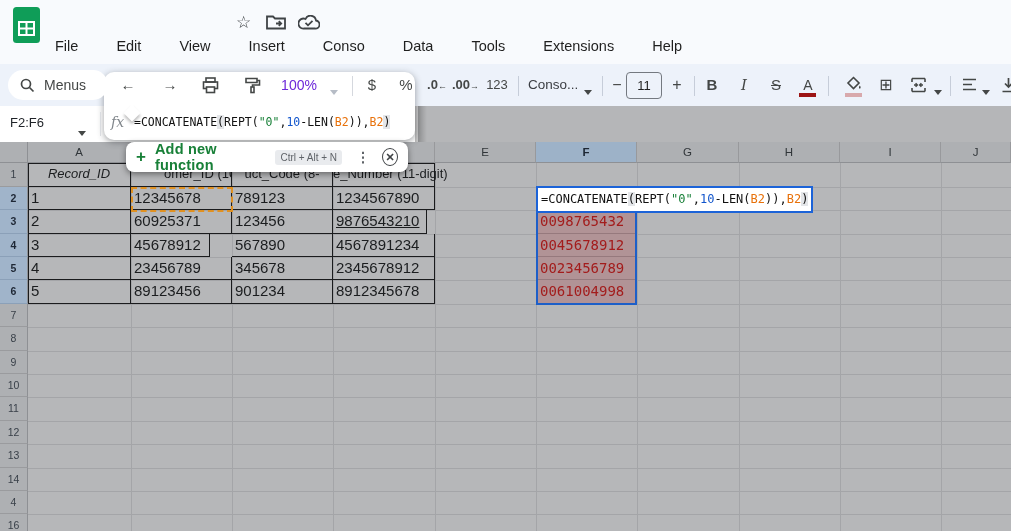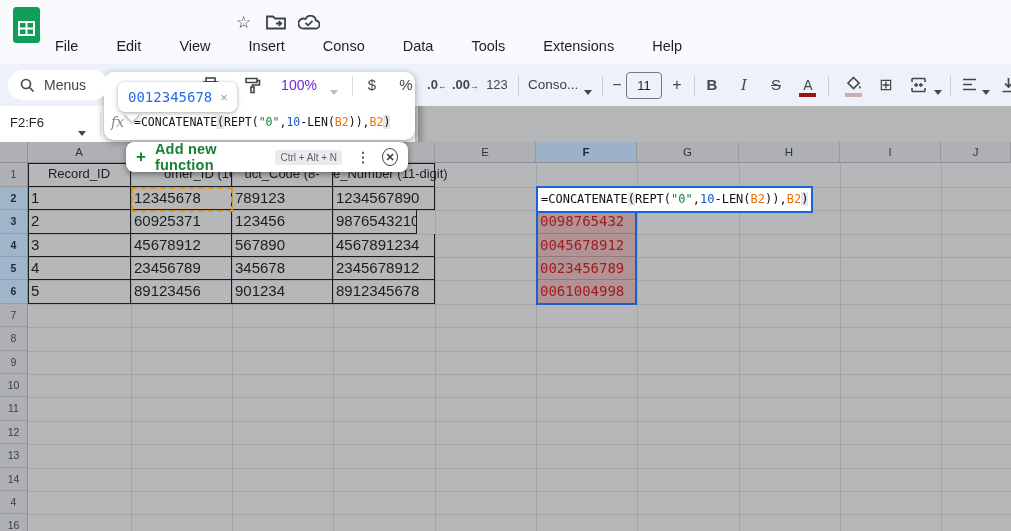--- a/index.html
+++ b/index.html
@@ -211,24 +211,20 @@
   <div class="abs fbar-white"></div>
   <div class="abs fbar-gray"></div>
   <div class="abs fbar-shadow"></div>
   <div class="abs namebox">F2:F6</div>
   <div class="abs namebox-caret"><span class="caret"></span></div>
   <div class="abs fbar-divider"></div>
   <div class="abs fx">fx</div>
   <div class="abs formula-line" id="formula-bar-text"><span>=CONCATENATE</span><span class="seg-hl">(</span><span>REPT(</span><span class="seg-string">"0"</span><span>,</span><span class="seg-number">10</span><span>-LEN(</span><span class="seg-ref">B2</span><span>))</span><span>,</span><span class="seg-ref">B2</span><span class="seg-hl">)</span></div>
 
   <div class="abs chip-pointer"></div>
-  <div class="abs chip">
-    <span class="chip-value">0012345678</span>
-    <span class="chip-x">×</span>
-  </div>
 
   <div class="abs grid-bg" id="grid-bg"></div>
   <div class="abs corner"></div>
   <div id="grid-layer">
       <div class="abs gridline" style="left: 131px; top: 142px; width: 1px; height: 389px;"></div>
       <div class="abs gridline" style="left: 232px; top: 142px; width: 1px; height: 389px;"></div>
       <div class="abs gridline" style="left: 333px; top: 142px; width: 1px; height: 389px;"></div>
       <div class="abs gridline" style="left: 435px; top: 142px; width: 1px; height: 389px;"></div>
       <div class="abs gridline" style="left: 536px; top: 142px; width: 1px; height: 389px;"></div>
       <div class="abs gridline" style="left: 637px; top: 142px; width: 1px; height: 389px;"></div>
@@ -270,34 +266,34 @@
       <div class="abs rowheader" style="top: 327.2px; height: 23.4px; line-height: 23.4px;">8</div>
       <div class="abs rowheader" style="top: 350.6px; height: 23.4px; line-height: 23.4px;">9</div>
       <div class="abs rowheader" style="top: 374px; height: 23.4px; line-height: 23.4px;">10</div>
       <div class="abs rowheader" style="top: 397.4px; height: 23.4px; line-height: 23.4px;">11</div>
       <div class="abs rowheader" style="top: 420.8px; height: 23.4px; line-height: 23.4px;">12</div>
       <div class="abs rowheader" style="top: 444.2px; height: 23.4px; line-height: 23.4px;">13</div>
       <div class="abs rowheader" style="top: 467.6px; height: 23.4px; line-height: 23.4px;">14</div>
       <div class="abs rowheader" style="top: 491px; height: 23.4px; line-height: 23.4px;">4</div>
       <div class="abs rowheader" style="top: 514.4px; height: 23.4px; line-height: 23.4px;">16</div>
       <div class="abs range-edge" style="left: 28px; top: 163.4px; width: 407px; height: 140.4px; pointer-events: none;"></div>
-      <div class="abs cell hdr blackcell" style="left: 28px; top: 163.4px; width: 103px; height: 23.4px; line-height: 22.4px;">Record_ID</div>
+      <div class="abs cell hdr blackcell" style="left: 28px; top: 163.4px; width: 103px; height: 23.4px; line-height: 22.4px; font-style: italic;">Record_ID</div>
       <div class="abs cell hdr blackcell" style="left: 131px; top: 163.4px; width: 101px; height: 23.4px; line-height: 22.4px; padding-left: 33px;">omer_ID (10-</div>
       <div class="abs cell hdr blackcell" style="left: 232px; top: 163.4px; width: 101px; height: 23.4px; line-height: 22.4px;">uct_Code (8-</div>
       <div class="abs cell hdr blackcell spill" style="left: 333px; top: 163.4px; width: 102px; height: 23.4px; line-height: 22.4px;">e_Number (11-digit)</div>
       <div class="abs cell dat blackcell" style="left: 28px; top: 186.8px; width: 103px; height: 23.4px; line-height: 22.4px;">1</div>
       <div class="abs cell dat blackcell" style="left: 131px; top: 186.8px; width: 101px; height: 23.4px; line-height: 22.4px;">12345678</div>
       <div class="abs cell dat blackcell" style="left: 232px; top: 186.8px; width: 101px; height: 23.4px; line-height: 22.4px;">789123</div>
       <div class="abs cell dat blackcell" style="left: 333px; top: 186.8px; width: 102px; height: 23.4px; line-height: 22.4px;">1234567890</div>
       <div class="abs cell dat blackcell" style="left: 28px; top: 210.2px; width: 103px; height: 23.4px; line-height: 22.4px;">2</div>
       <div class="abs cell dat blackcell" style="left: 131px; top: 210.2px; width: 101px; height: 23.4px; line-height: 22.4px;">60925371</div>
       <div class="abs cell dat blackcell" style="left: 232px; top: 210.2px; width: 101px; height: 23.4px; line-height: 22.4px;">123456</div>
-      <div class="abs cell dat blackcell" style="left: 333px; top: 210.2px; width: 84px; height: 23.4px; line-height: 22.4px;">9876543210</div>
+      <div class="abs cell dat blackcell" style="left: 333px; top: 210.2px; width: 94px; height: 23.4px; line-height: 22.4px; text-decoration: underline;">9876543210</div>
       <div class="abs cell dat blackcell" style="left: 28px; top: 233.6px; width: 103px; height: 23.4px; line-height: 22.4px;">3</div>
-      <div class="abs cell dat blackcell" style="left: 131px; top: 233.6px; width: 101px; height: 23.4px; line-height: 22.4px;">45678912</div>
+      <div class="abs cell dat blackcell" style="left: 131px; top: 233.6px; width: 79px; height: 23.4px; line-height: 22.4px;">45678912</div>
       <div class="abs cell dat blackcell" style="left: 232px; top: 233.6px; width: 101px; height: 23.4px; line-height: 22.4px;">567890</div>
       <div class="abs cell dat blackcell" style="left: 333px; top: 233.6px; width: 102px; height: 23.4px; line-height: 22.4px;">4567891234</div>
       <div class="abs cell dat blackcell" style="left: 28px; top: 257px; width: 103px; height: 23.4px; line-height: 22.4px;">4</div>
       <div class="abs cell dat blackcell" style="left: 131px; top: 257px; width: 101px; height: 23.4px; line-height: 22.4px;">23456789</div>
       <div class="abs cell dat blackcell" style="left: 232px; top: 257px; width: 101px; height: 23.4px; line-height: 22.4px;">345678</div>
       <div class="abs cell dat blackcell" style="left: 333px; top: 257px; width: 102px; height: 23.4px; line-height: 22.4px;">2345678912</div>
       <div class="abs cell dat blackcell" style="left: 28px; top: 280.4px; width: 103px; height: 23.4px; line-height: 22.4px;">5</div>
       <div class="abs cell dat blackcell" style="left: 131px; top: 280.4px; width: 101px; height: 23.4px; line-height: 22.4px;">89123456</div>
       <div class="abs cell dat blackcell" style="left: 232px; top: 280.4px; width: 101px; height: 23.4px; line-height: 22.4px;">901234</div>
       <div class="abs cell dat blackcell" style="left: 333px; top: 280.4px; width: 102px; height: 23.4px; line-height: 22.4px;">8912345678</div>

